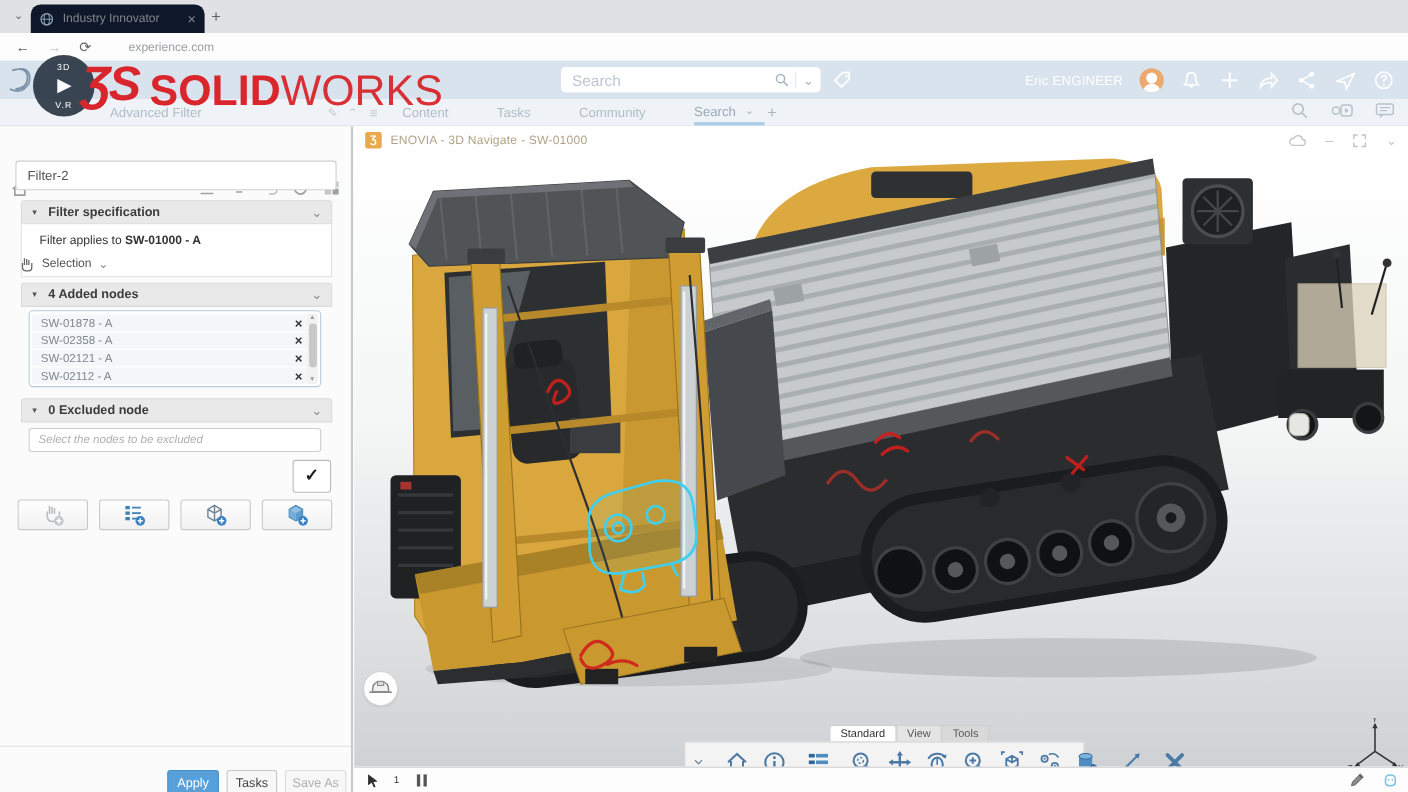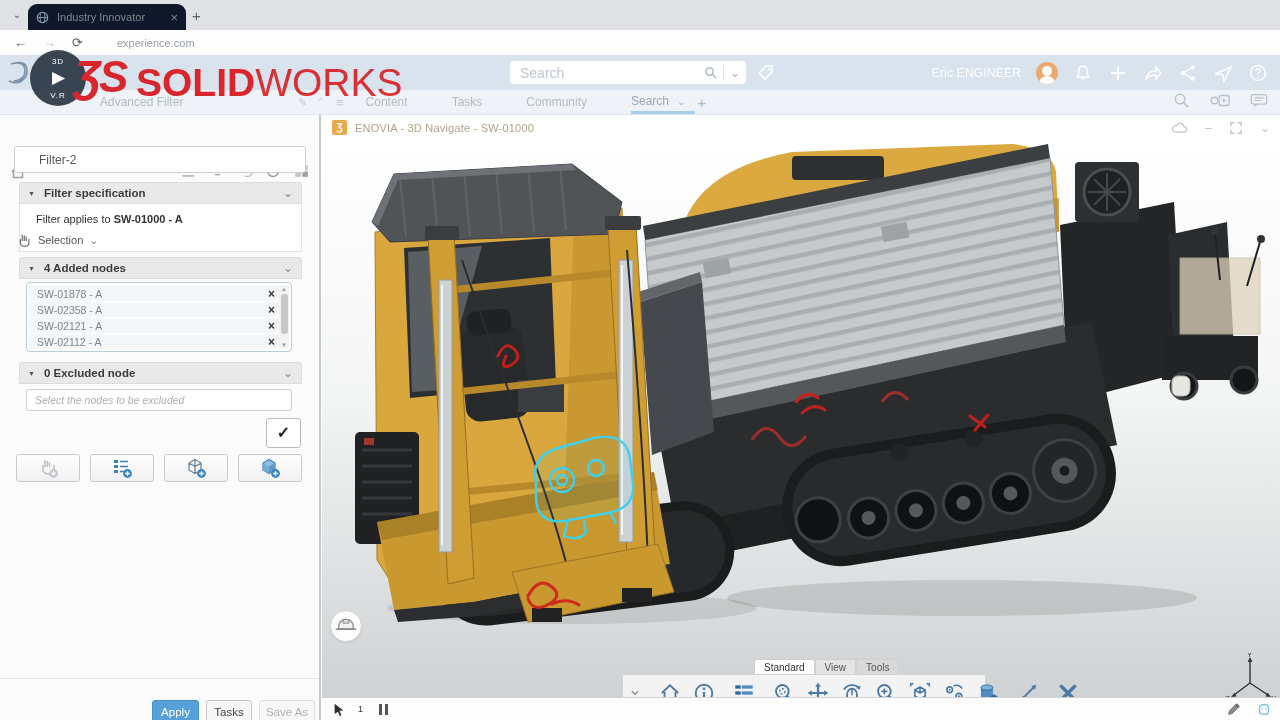--- a/index.html
+++ b/index.html
@@ -53,21 +53,21 @@
   #wm-badge .bvr { position:absolute; left:50%; bottom:6px; transform:translateX(-50%); font-size:8px; letter-spacing:1px; }
   #wm-ds { position:absolute; left:74px; top:12px; font-size:44px; font-weight:bold; font-style:italic; color:#d9262c; letter-spacing:-2px; }
   #wm-text { position:absolute; left:136px; top:21px; font-size:39px; color:#d9262c; letter-spacing:0px; white-space:nowrap; }
   #wm-text .solid { font-weight:bold; }
   #wm-text .works { font-weight:normal; opacity:.95; }
 
   
   #left-panel { position:absolute; left:0; top:115px; width:321px; height:605px; background:#fbfbfb; border-right:2px solid #c6c9cc; }
   #panel-toolbar { position:absolute; left:0; top:0; width:100%; height:26px;margin-top:44px; }
   #panel-toolbar .right { position:absolute; right:8px; top:3px; display:flex; gap:9px; }
-  #filter-name { position:absolute; left:14px; top:31px; width:292px; height:27px; border:1px solid #cfcfcf; border-radius:3px; background:#fff; font-size:12px; color:#555; padding:0 24px; font-family:"Liberation Sans",sans-serif; }
+  #filter-name { position:absolute; left:14px; top:31px; width:292px; height:27px; border:1px solid #cfcfcf; border-radius:3px; background:#fff; font-size:12px; color:#555; padding:0 10px; font-family:"Liberation Sans",sans-serif; }
   .sec-head { position:absolute; left:19px; width:283px; height:22px; background:#e9e9e9; border:1px solid #dcdcdc; border-radius:3px 3px 0 0; display:flex; align-items:center; padding:0 8px; font-size:11.5px; font-weight:bold; color:#3c3c3c; }
   .sec-head .tri { font-size:7px; margin-right:9px; color:#555; }
   .sec-head .chev { margin-left:auto; color:#8a8a8a; font-size:12px; font-weight:normal; }
   #spec-body { position:absolute; left:19px; top:89px; width:283px; height:48px; background:#fff; border:1px solid #e3e3e3; border-top:0; }
   #applies-line { position:absolute; left:16px; top:9px; font-size:11px; color:#333; }
   #applies-line b { font-weight:bold; }
   #selection-row { position:absolute; left:-4px; top:28px; display:flex; align-items:center; gap:6px; font-size:11px; color:#555; }
   #added-head { top:142px; }
   #added-listbox { position:absolute; left:26px; top:167px; width:266px; height:70px; background:#fff; border:1px solid #b9cedd; border-radius:4px; padding:2px 12px 2px 2px; overflow:hidden; }
   .node-row { height:15px; margin:1px 0; background:#f4f7f9; display:flex; align-items:center; font-size:10.5px; color:#7e868c; padding:0 4px 0 8px; }

